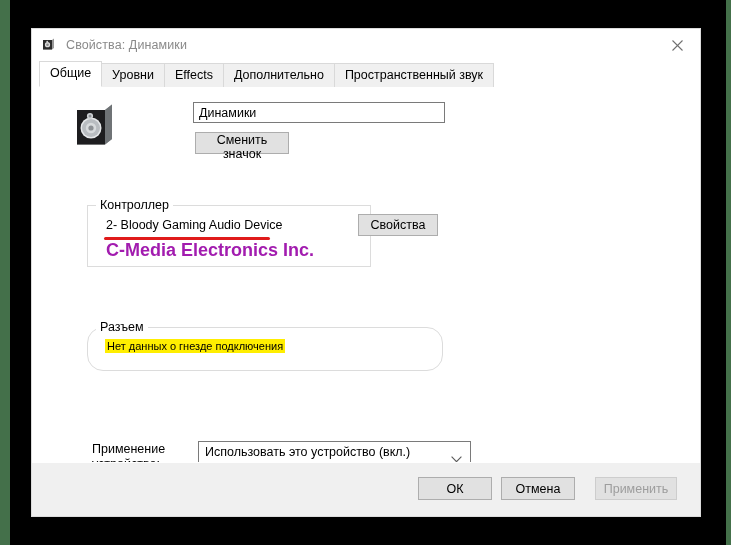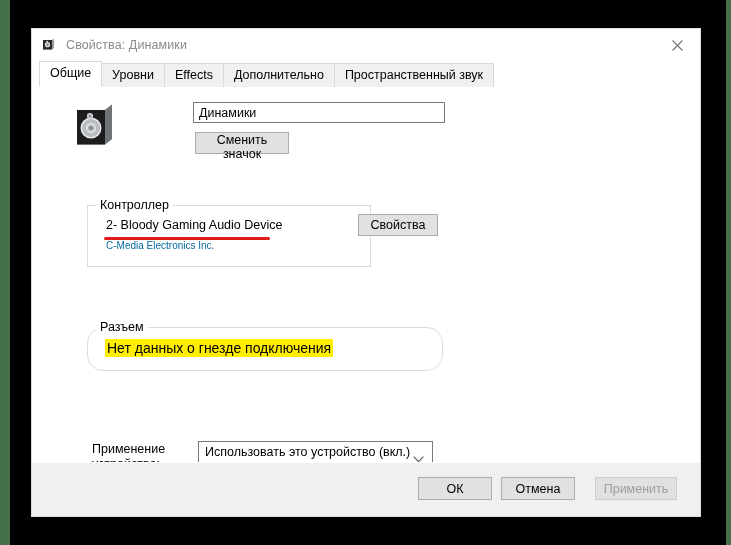--- a/index.html
+++ b/index.html
@@ -210,65 +210,66 @@
     top: 31px;
     width: 166px;
     height: 3px;
     background: #e01b1b;
     border-radius: 2px;
   }
   .ctrl-vendor {
     position: absolute;
     left: 18px;
     top: 34px;
-    font-size: 10px;
-    color: #0369a1;
-    white-space: nowrap;
+    font-size: 18px;
+    color: #a21caf;
+    white-space: nowrap;
+    font-weight: bold;
   }
   .props-btn {
     position: absolute;
     left: 270px;
     top: 8px;
     width: 80px;
     height: 22px;
     background: #e1e1e1;
     border: 1px solid #adadad;
     font-family: "Liberation Sans", sans-serif;
     font-size: 12.5px;
     color: #000000;
     cursor: default;
     box-sizing: border-box;
   }
 
   .jack-text {
     position: absolute;
     left: 17px;
     top: 11px;
-    font-size: 14px;
+    font-size: 11px;
     color: #000000;
     background: #ffee00;
     padding: 1px 2px;
     white-space: nowrap;
   }
 
   
   .usage-label {
     position: absolute;
     left: 60px;
     top: 355px;
     font-size: 12.5px;
     color: #000000;
     line-height: 15px;
     width: 110px;
   }
   .usage-select {
     position: absolute;
     left: 166px;
     top: 354px;
-    width: 235px;
+    width: 273px;
     height: 23px;
     border: 1px solid #7a7a7a;
     background: #ffffff;
     box-sizing: border-box;
   }
   .usage-select .sel-text {
     position: absolute;
     left: 6px;
     top: 3px;
     font-size: 12.5px;

